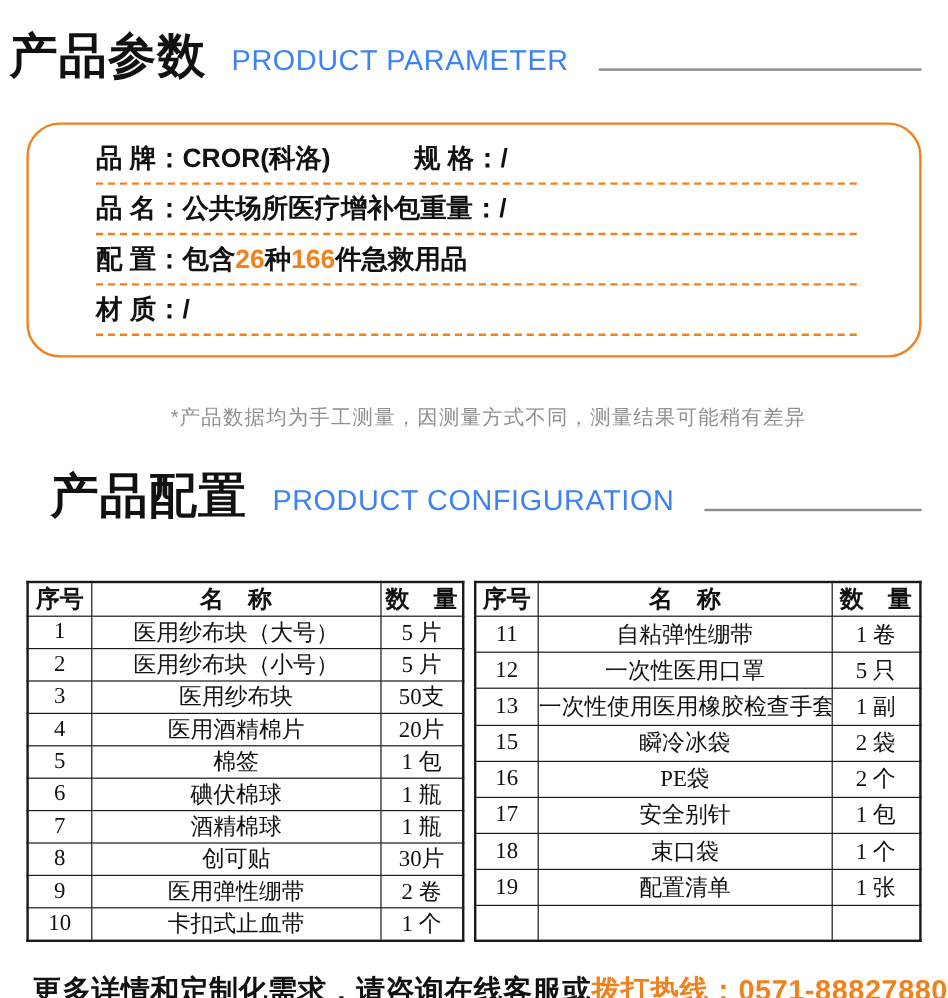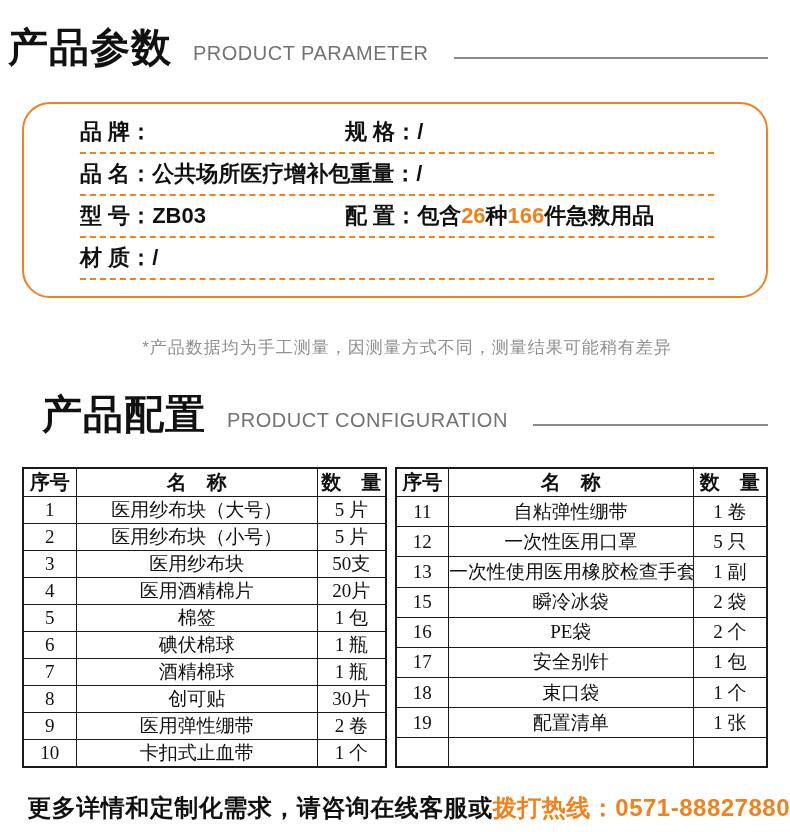--- a/index.html
+++ b/index.html
@@ -8,21 +8,21 @@
     font-family:"Liberation Sans", sans-serif; color:#111;
     overflow:hidden;
   }
   :root { --accent:#f0821e; }
 
   
   .section-head { display:flex; align-items:flex-end; padding:0 22px 0 8px;gap:13px; }
   .head1 { margin-top:26px; }
   .head2 { margin-top:34px;margin-left:34px; }
   .cn-title { font-size:40px; font-weight:900; line-height:1.05; letter-spacing:1px; white-space:nowrap; }
-  .en-title { font-size:20px; color:#737373; margin:0 0 3px 8px; letter-spacing:0.5px; white-space:nowrap; }
+  .en-title { font-size:24px; color:#3b82f6; margin:0 0 3px 8px; letter-spacing:0.5px; white-space:nowrap; }
   .head-line { flex:1; border-bottom:2px solid #8a8a8a; margin:0 0 9px 12px; }
 
   
   .param-box {
     margin:34px 22px 0 22px;
     border:2px solid var(--accent);
     border-radius:28px;
     padding:8px 52px 16px 56px;
   }
   .param-row {
@@ -31,21 +31,21 @@
     font-size:22px; font-weight:700; white-space:nowrap;
   }
   .param-group { display:flex; align-items:center; }
   .param-group.fixed { width:265px; }
   .num-orange { color:var(--accent); }
 
   
   .note { margin-top:38px; text-align:center; font-size:17px; color:#8f8f8f; letter-spacing:1px;padding-left:24px; }
 
   
-  .tables { display:flex; gap:8px; margin:32px 22px 0 22px; }
+  .tables { display:flex; gap:8px; margin:49px 22px 0 22px; }
   table.cfg { border-collapse:collapse; border:2px solid #1a1a1a; table-layout:fixed; }
   table.cfg.left  { width:368px; }
   table.cfg.right { width:377px; }
   .c-no  { width:53px; }
   .c-qty-l { width:68px; }
   .c-qty-r { width:74px; }
   table.cfg th, table.cfg td { border:1px solid #1a1a1a; text-align:center; padding:0; overflow:hidden; white-space:nowrap; }
   table.cfg th { height:28px; font-size:20px; font-weight:700; font-family:"Liberation Sans", sans-serif; }
   table.cfg td { height:26px; font-size:19px; font-family:"Liberation Serif","DejaVu Serif",serif; }
 
@@ -59,41 +59,38 @@
 <div class="section-head head1">
   <span class="cn-title">产品参数</span>
   <span class="en-title">PRODUCT PARAMETER</span>
   <span class="head-line"></span>
 </div>
 
 <div class="param-box">
   <div class="param-row">
     <div class="param-group fixed">
       <span>品 牌：</span>
+      <span>CROR(科洛)</span>
     </div>
     <div class="param-group">
       <span>规 格：</span>
       <span>/</span>
     </div>
   </div>
   <div class="param-row">
     <div class="param-group">
       <span>品 名：</span>
       <span>公共场所医疗增补包</span>
     </div>
     <div class="param-group">
       <span>重量：</span>
       <span>/</span>
     </div>
   </div>
   <div class="param-row">
-    <div class="param-group fixed">
-      <span>型 号：</span>
-      <span>ZB03</span>
-    </div>
     <div class="param-group">
       <span>配 置：</span>
       <span>包含</span>
       <span class="num-orange">26</span>
       <span>种</span>
       <span class="num-orange">166</span>
       <span>件急救用品</span>
     </div>
   </div>
   <div class="param-row">

